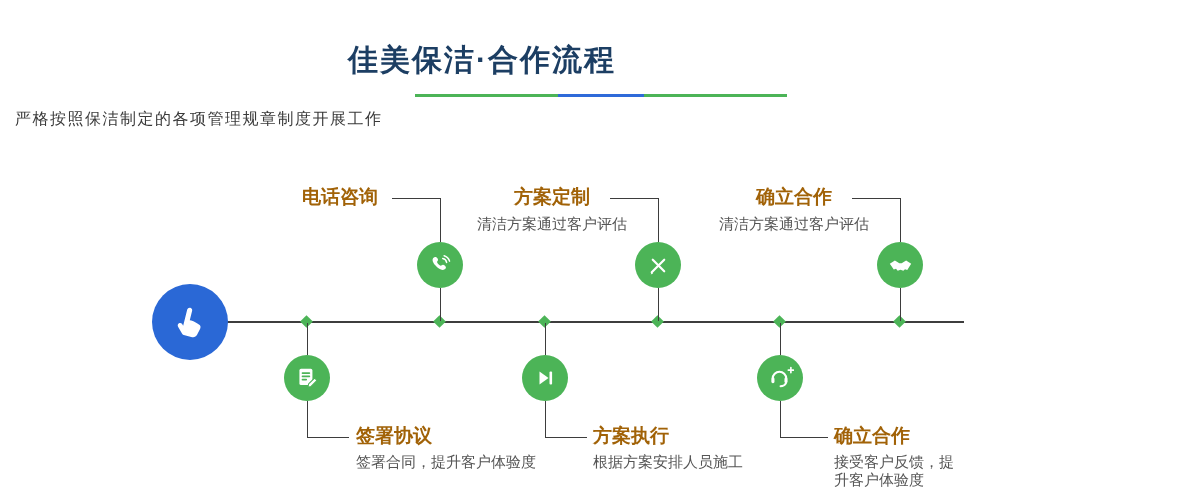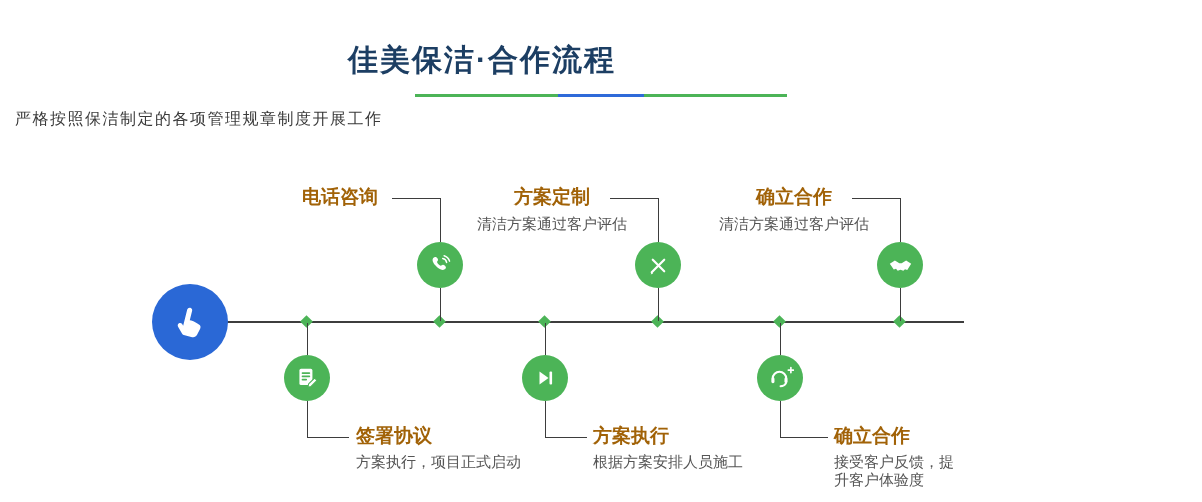--- a/index.html
+++ b/index.html
@@ -167,21 +167,21 @@
         <g stroke="#4cb457" stroke-width="1.5" stroke-linecap="round" fill="none">
           <path d="M7.8 7.5h6.4M7.8 10.5h6.4M7.8 13.5h3.5"></path>
         </g>
         <path d="M13.5 17.5l5.5-5.5 2.3 2.3-5.5 5.5-3 .7z" fill="#fff" stroke="#4cb457" stroke-width="1"></path>
       </svg>
     </div>
     <span class="vline v-b1b"></span>
     <span class="hline h-b1"></span>
     <div class="txt txt-b txt-b1">
       <div class="lbl">签署协议</div>
-      <div class="dsc">方案执行，项目正式启动</div>
+      <div class="dsc">签署合同，提升客户体验度</div>
     </div>
   </div>
 
   <div>
     <span class="vline v-b2a"></span>
     <div class="gcircle c-b2">
       <svg viewBox="0 0 24 24" width="24" height="24">
         <path d="M6.5 5.5l9 6.5-9 6.5z" fill="#fff"></path>
         <rect x="16.5" y="5.5" width="2.6" height="13" rx="1" fill="#fff"></rect>
       </svg>

